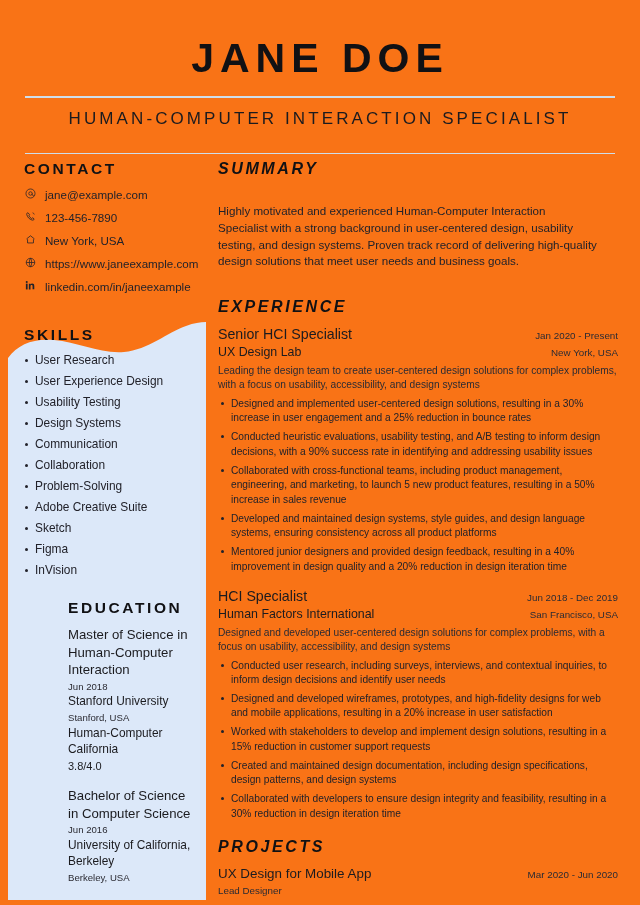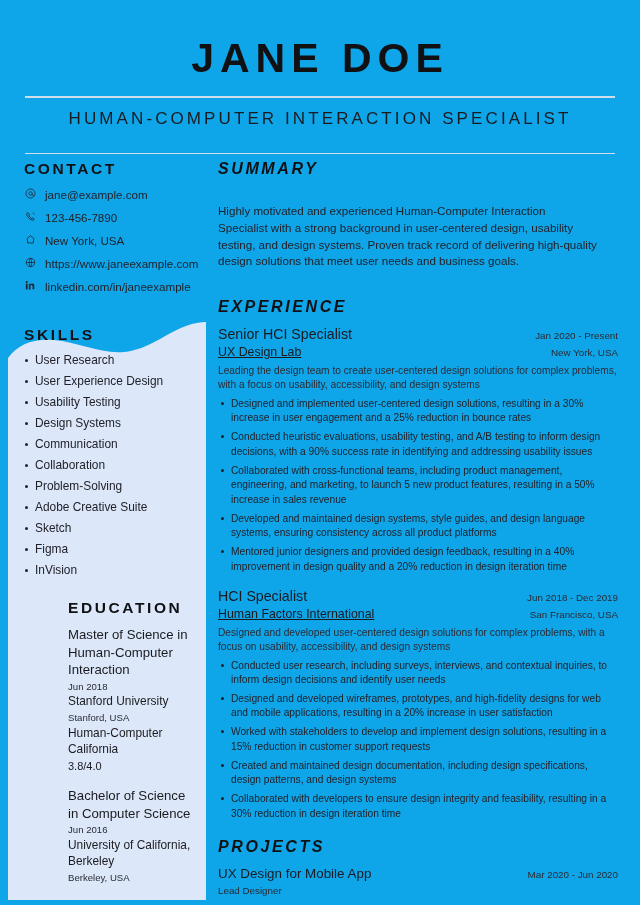--- a/index.html
+++ b/index.html
@@ -8,21 +8,21 @@
     height: 905px;
     background: #ffffff;
     font-family: "Liberation Sans", sans-serif;
     color: #1b1b1f;
     overflow: hidden;
   }
   .page {
     position: relative;
     width: 640px;
     height: 905px;
-    background: #0ea5e9;
+    background: #f97316;
   }
 
   
   .sidebar-bg {
     position: absolute;
     left: 8px;
     top: 318px;
     width: 198px;
     height: 582px;
     z-index: 0;
@@ -189,21 +189,20 @@
   }
   .exp-dates {
     font-size: 9.8px;
     color: #2b2b33;
     white-space: nowrap;
   }
   .exp-company {
     font-size: 12.4px;
     color: #1b1b1f;
     line-height: 1.4;
-    text-decoration: underline;
   }
   .exp-location {
     font-size: 9.8px;
     color: #2b2b33;
     white-space: nowrap;
   }
   .exp-desc {
     font-size: 10.2px;
     line-height: 1.42;
     color: #2b2b33;

